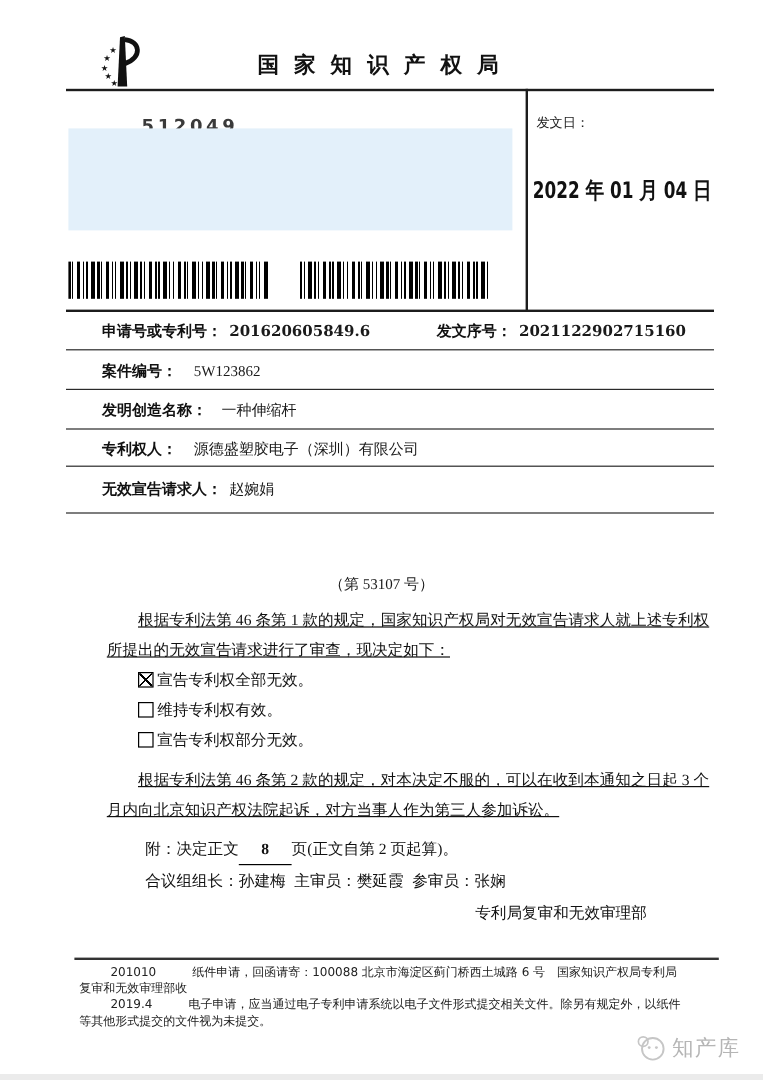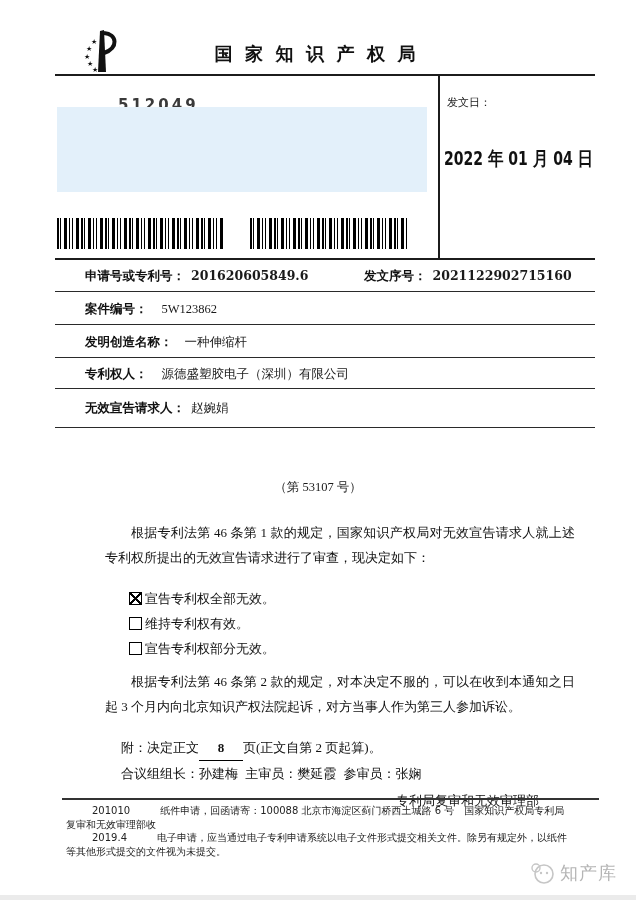--- a/index.html
+++ b/index.html
@@ -37,23 +37,23 @@
   .fvalue{margin-left:6px;}
   .fvalue.bold{font-weight:bold;font-family:"DejaVu Serif",serif;}
   .fgroup2{position:absolute;left:279px;}
   
   .doc-title{position:absolute;left:0;right:0;top:440px;text-align:center;
     font-size:15.5px;font-weight:bold;letter-spacing:4px;color:#111;}
   .doc-number{position:absolute;left:0;right:0;top:479px;text-align:center;font-size:12.5px;}
   
   .body{position:absolute;left:89px;top:504px;width:502px;font-size:13px;
     line-height:25px;text-align:justify;color:#111;}
-  .indent{text-indent:26px;margin:16px;}
+  .indent{text-indent:26px;margin:0;text-decoration:underline;}
   .p2{margin-top:8px;}
-  .cb-row{margin-left:40px;line-height:25px;}
+  .cb-row{margin-left:26px;line-height:25px;}
   .cb{display:inline-block;width:13px;height:13px;border:1.5px solid #000;
     margin-right:3px;vertical-align:-2px;box-sizing:border-box;background:#fff;}
   .cb.checked{background:
     linear-gradient(45deg,transparent 45%,#000 45%,#000 55%,transparent 55%),
     linear-gradient(-45deg,transparent 45%,#000 45%,#000 55%,transparent 55%);}
   .attach-row{margin-left:32px;margin-top:8px;}
   .pages-blank{display:inline-block;min-width:44px;text-align:center;
     border-bottom:1px solid #000;font-weight:bold;}
   .panel-row{margin-left:32px;}
   .panel-row .plabel{margin-left:4px;}

